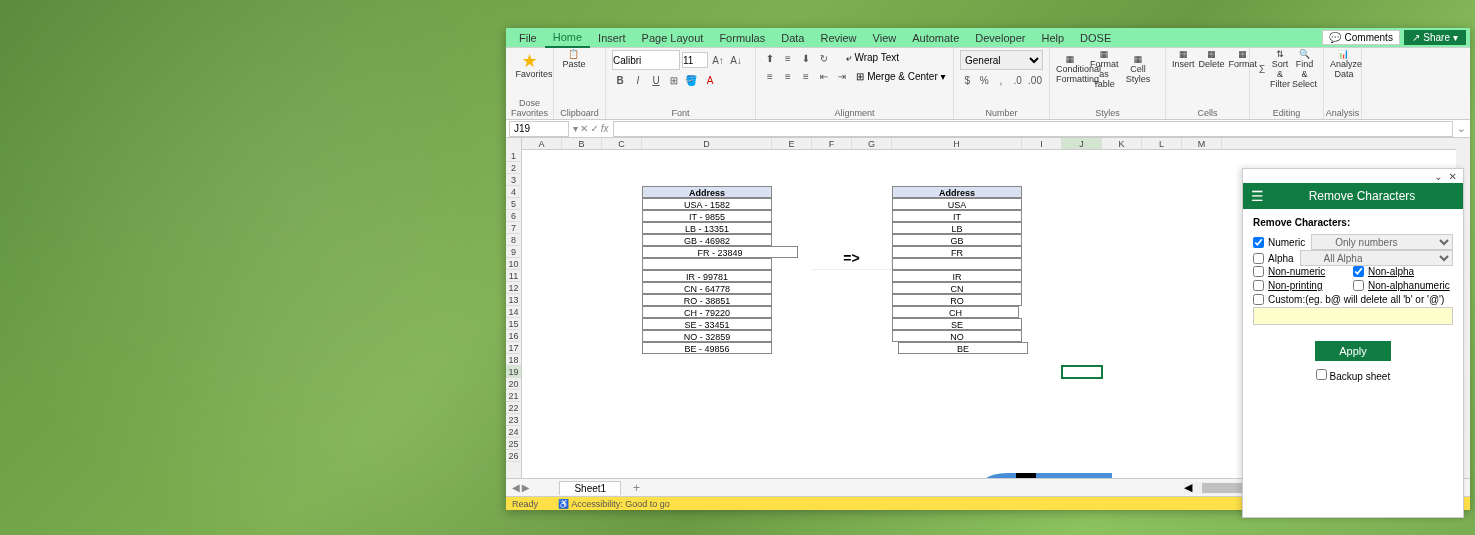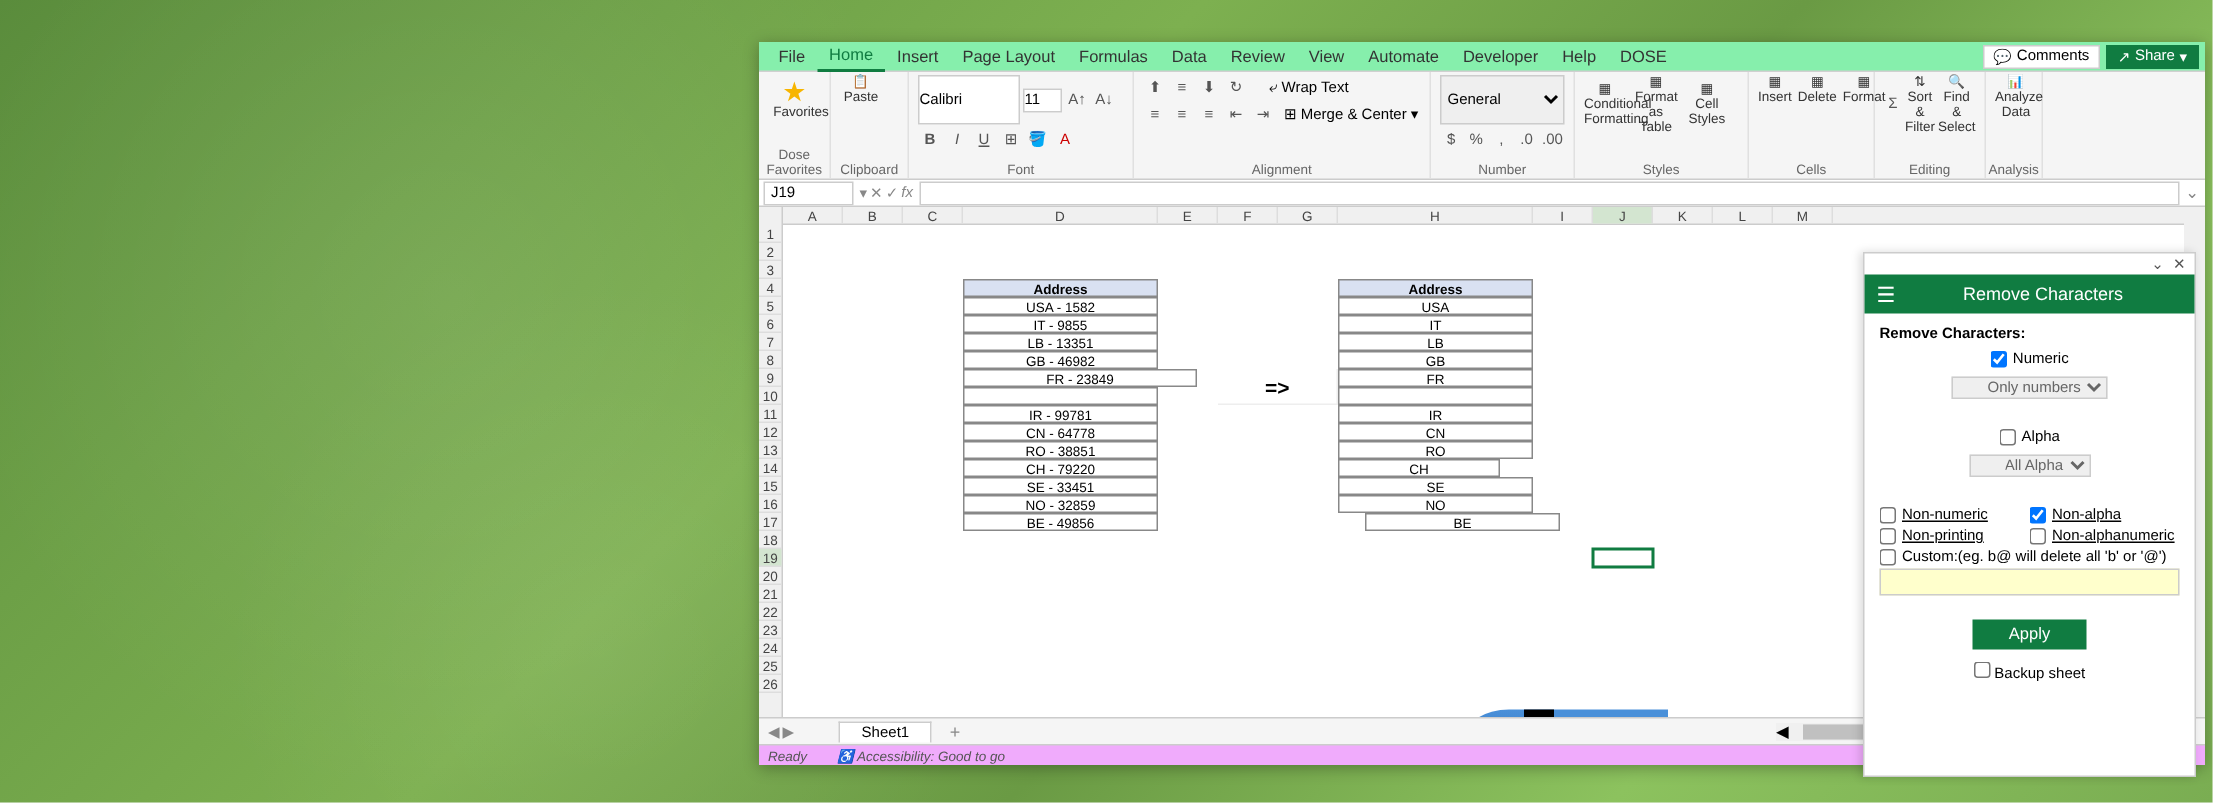--- a/index.html
+++ b/index.html
@@ -22,21 +22,21 @@
 .rg-font { width:150px; }
 .rg-align { width:198px; }
 .rg-number { width:96px; }
 .rg-styles { width:116px; }
 .rg-cells { width:84px; }
 .rg-editing { width:74px; }
 .rg-analysis { width:38px; }
 .ribbon-row { display:flex; align-items:center; gap:2px; margin-bottom:2px; }
 .ribbon-icon { width:16px; height:16px; display:inline-flex; align-items:center; justify-content:center; font-size:10px; color:#555; border:0.5px solid transparent; }
 .ribbon-big { width:28px; text-align:center; font-size:9px; color:#333; line-height:1.1; }
-.font-select { width:68px; height:33px; font-size:10px; border:1px solid #ccc; }
+.font-select { width:68px; height:20px; font-size:10px; border:1px solid #ccc; }
 .font-size { width:26px; height:16px; font-size:10px; border:1px solid #ccc; }
 .collapse-ribbon { position:absolute; right:4px; bottom:2px; font-size:10px; color:#666; cursor:pointer; }
 .name-box-row { height:18px; background:#fff; display:flex; align-items:center; border-bottom:1px solid #ccc; }
 .name-box { width:60px; height:16px; border:1px solid #ccc; padding-left:4px; font-size:10px; margin-left:3px; }
 .fx-controls { display:flex; align-items:center; gap:2px; margin-left:4px; font-size:10px; color:#888; }
 .formula-bar { flex:1; height:16px; border:1px solid #ccc; margin:0 4px; }
 .grid-area { flex:1; display:flex; background:#fff; position:relative; overflow:hidden; }
 .row-headers { width:16px; background:#f0f0f0; border-right:1px solid #ccc; }
 .row-h { height:12px; font-size:9px; text-align:center; color:#444; border-bottom:1px solid #ddd; line-height:12px; }
 .row-h.sel { background:#d3e5d0; }
@@ -54,30 +54,30 @@
 .cursor-img .shape2 { position:absolute; left:40px; top:0; width:20px; height:40px; background:#000; }
 .cursor-img .shape3 { position:absolute; left:60px; top:0; width:76px; height:20px; background:#4a90d9; }
 .v-scroll { width:14px; background:#f0f0f0; position:absolute; right:0; top:0; bottom:0; }
 .sheet-tabs-row { height:18px; background:#f5f5f5; display:flex; align-items:center; border-top:1px solid #ccc; position:relative; }
 .sheet-nav { display:flex; gap:2px; margin-left:6px; font-size:10px; color:#888; }
 .sheet-tab { background:#fff; border:1px solid #ccc; border-bottom:none; padding:1px 14px; font-size:10px; margin-left:30px; }
 .add-sheet { margin-left:12px; font-size:12px; color:#888; }
 .h-scroll { position:absolute; right:16px; width:270px; height:12px; background:#f0f0f0; display:flex; align-items:center; }
 .h-scroll .track { flex:1; background:#e0e0e0; height:10px; margin:0 10px; position:relative; }
 .h-scroll .thumb { position:absolute; left:0; width:90%; height:100%; background:#c0c0c0; }
-.status-bar { height:14px; background:#f0abfc; display:flex; align-items:center; font-size:9px; color:#555; padding:0 6px; border-top:1px solid #ccc; position:relative;font-style:italic; }
+.status-bar { height:14px; background:#fde047; display:flex; align-items:center; font-size:9px; color:#555; padding:0 6px; border-top:1px solid #ccc; position:relative; }
 .status-right { position:absolute; right:6px; display:flex; gap:8px; align-items:center; }
 .task-pane { position:absolute; right:6px; top:140px; width:222px; height:350px; background:#fff; border:1px solid #ccc; box-shadow:-2px 0 6px rgba(0,0,0,0.15); font-size:11px; z-index:20; }
 .pane-header-controls { height:14px; display:flex; justify-content:flex-end; align-items:center; gap:6px; padding-right:6px; font-size:10px; color:#555; }
 .pane-title-bar { background:#107c41; color:#fff; height:26px; display:flex; align-items:center; padding:0 8px; }
 .pane-hamburger { width:18px; font-size:14px; }
 .pane-title { flex:1; text-align:center; font-size:12px; font-weight:500; }
 .pane-body { padding:8px 10px; }
 .pane-section-label { font-size:10px; font-weight:bold; margin-bottom:6px; }
-.pane-row { display:flex; align-items:center; margin-bottom:20px; gap:6px;flex-direction:column; }
+.pane-row { display:flex; align-items:center; margin-bottom:0; gap:6px; }
 .pane-row label { font-size:10px; display:flex; align-items:center; gap:4px; }
 .pane-select { flex:1; font-size:10px; height:16px; border:1px solid #ccc; padding-left:19px; color:#666; }
 .pane-check-grid { display:flex; flex-wrap:wrap; }
 .pane-check-grid label { width:50%; font-size:10px; display:flex; align-items:center; gap:4px; margin-bottom:3px;text-decoration:underline; }
 .custom-input { width:100%; height:18px; background:#ffffcc; border:1px solid #ccc; margin-top:2px; margin-bottom:16px; }
 .apply-btn { display:block; margin:0 auto 8px; background:#107c41; color:#fff; border:none; padding:4px 24px; font-size:11px; }
 .backup-row { text-align:center; font-size:10px; }
 input[type=checkbox] { width:11px; height:11px; }
 </style>
 </head>
@@ -278,24 +278,24 @@
         <div class="cell data-cell" style="left: 120px; top: 180px; width: 130px; height: 12px;">NO - 32859</div>
         <div class="cell data-cell" style="left: 120px; top: 192px; width: 130px; height: 12px;">BE - 49856</div>
         <div class="cell data-cell" style="left: 370px; top: 48px; width: 130px; height: 12px;">USA</div>
         <div class="cell data-cell" style="left: 370px; top: 60px; width: 130px; height: 12px;">IT</div>
         <div class="cell data-cell" style="left: 370px; top: 72px; width: 130px; height: 12px;">LB</div>
         <div class="cell data-cell" style="left: 370px; top: 84px; width: 130px; height: 12px;">GB</div>
         <div class="cell data-cell" style="left: 370px; top: 96px; width: 130px; height: 12px;">FR</div>
         <div class="cell data-cell" style="left: 370px; top: 120px; width: 130px; height: 12px;">IR</div>
         <div class="cell data-cell" style="left: 370px; top: 132px; width: 130px; height: 12px;">CN</div>
         <div class="cell data-cell" style="left: 370px; top: 144px; width: 130px; height: 12px;">RO</div>
-        <div class="cell data-cell" style="left: 370px; top: 156px; width: 108px; height: 12px;">CH</div>
+        <div class="cell data-cell" style="left: 370px; top: 156px; width: 127px; height: 12px;">CH</div>
         <div class="cell data-cell" style="left: 370px; top: 168px; width: 130px; height: 12px;">SE</div>
         <div class="cell data-cell" style="left: 370px; top: 180px; width: 130px; height: 12px;">NO</div>
-        <div class="cell data-cell" style="left: 388px; top: 192px; width: 130px; height: 12px;">BE</div>
+        <div class="cell data-cell" style="left: 376px; top: 192px; width: 130px; height: 12px;">BE</div>
         <div class="cell data-cell" style="left: 120px; top: 108px; width: 130px; height: 12px;"></div>
         <div class="cell data-cell" style="left: 370px; top: 108px; width: 130px; height: 12px;"></div>
         <div class="cell arrow" style="left: 290px; top: 96px; width: 80px; height: 24px; line-height: 24px;">=&gt;</div>
         <div class="cell active" style="left: 540px; top: 216px; width: 40px; height: 12px;"></div>
       </div>
     <div class="v-scroll"></div>
     <div class="cursor-img" style="left:470px;top:335px">
       <div class="shape1"></div>
         <div class="shape2"></div>
         <div class="shape3"></div>

